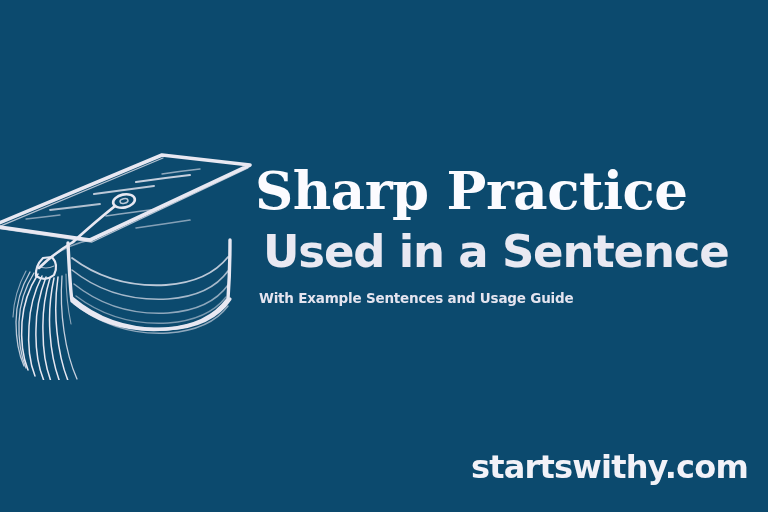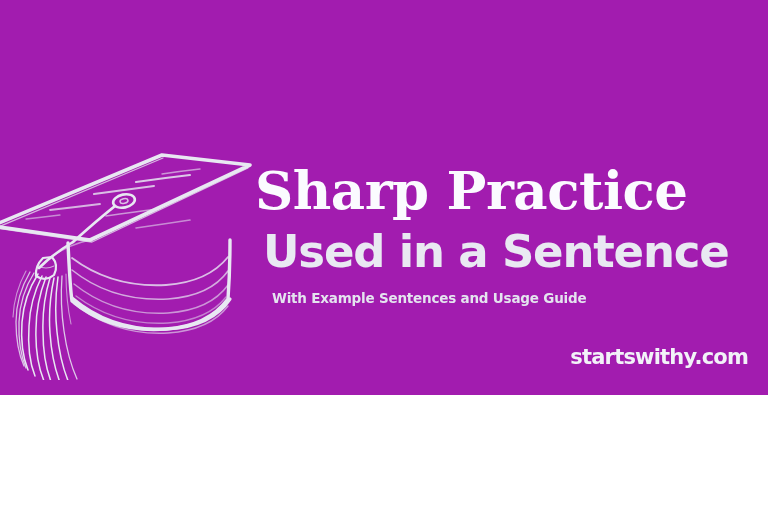--- a/index.html
+++ b/index.html
@@ -8,22 +8,22 @@
   }
   body {
     width: 768px;
     height: 512px;
     overflow: hidden;
     font-family: "Liberation Sans", sans-serif;
   }
   #banner {
     position: relative;
     width: 768px;
-    height: 395px;
-    background: #a21caf;
+    height: 512px;
+    background: #0c4a6e;
     overflow: hidden;
   }
 
   
   #cap-illustration {
     position: absolute;
     left: -14px;
     top: 140px;
     width: 280px;
     height: 240px;
@@ -60,38 +60,38 @@
     font-family: "DejaVu Sans", "Liberation Sans", sans-serif;
     font-weight: 700;
     font-size: 45px;
     line-height: 52px;
     letter-spacing: -1.2px;
     color: #e9e9f2;
     white-space: nowrap;
   }
 
   #subtitle {
-    margin: 17px;
+    margin: 4px;
     margin-top: 12px;
     font-family: "DejaVu Sans", "Liberation Sans", sans-serif;
     font-weight: 700;
     font-size: 13.5px;
     letter-spacing: -0.2px;
     color: #e4e4ef;
     white-space: nowrap;
   }
 
   
   #brand {
     position: absolute;
     right: 20px;
     bottom: 26px;
     font-family: "DejaVu Sans", "Liberation Sans", sans-serif;
     font-weight: 700;
-    font-size: 21px;
+    font-size: 32px;
     letter-spacing: -0.8px;
     color: #f2f2f8;
     white-space: nowrap;
   }
 </style>
 </head>
 <body>
 
 <div id="banner">
 

